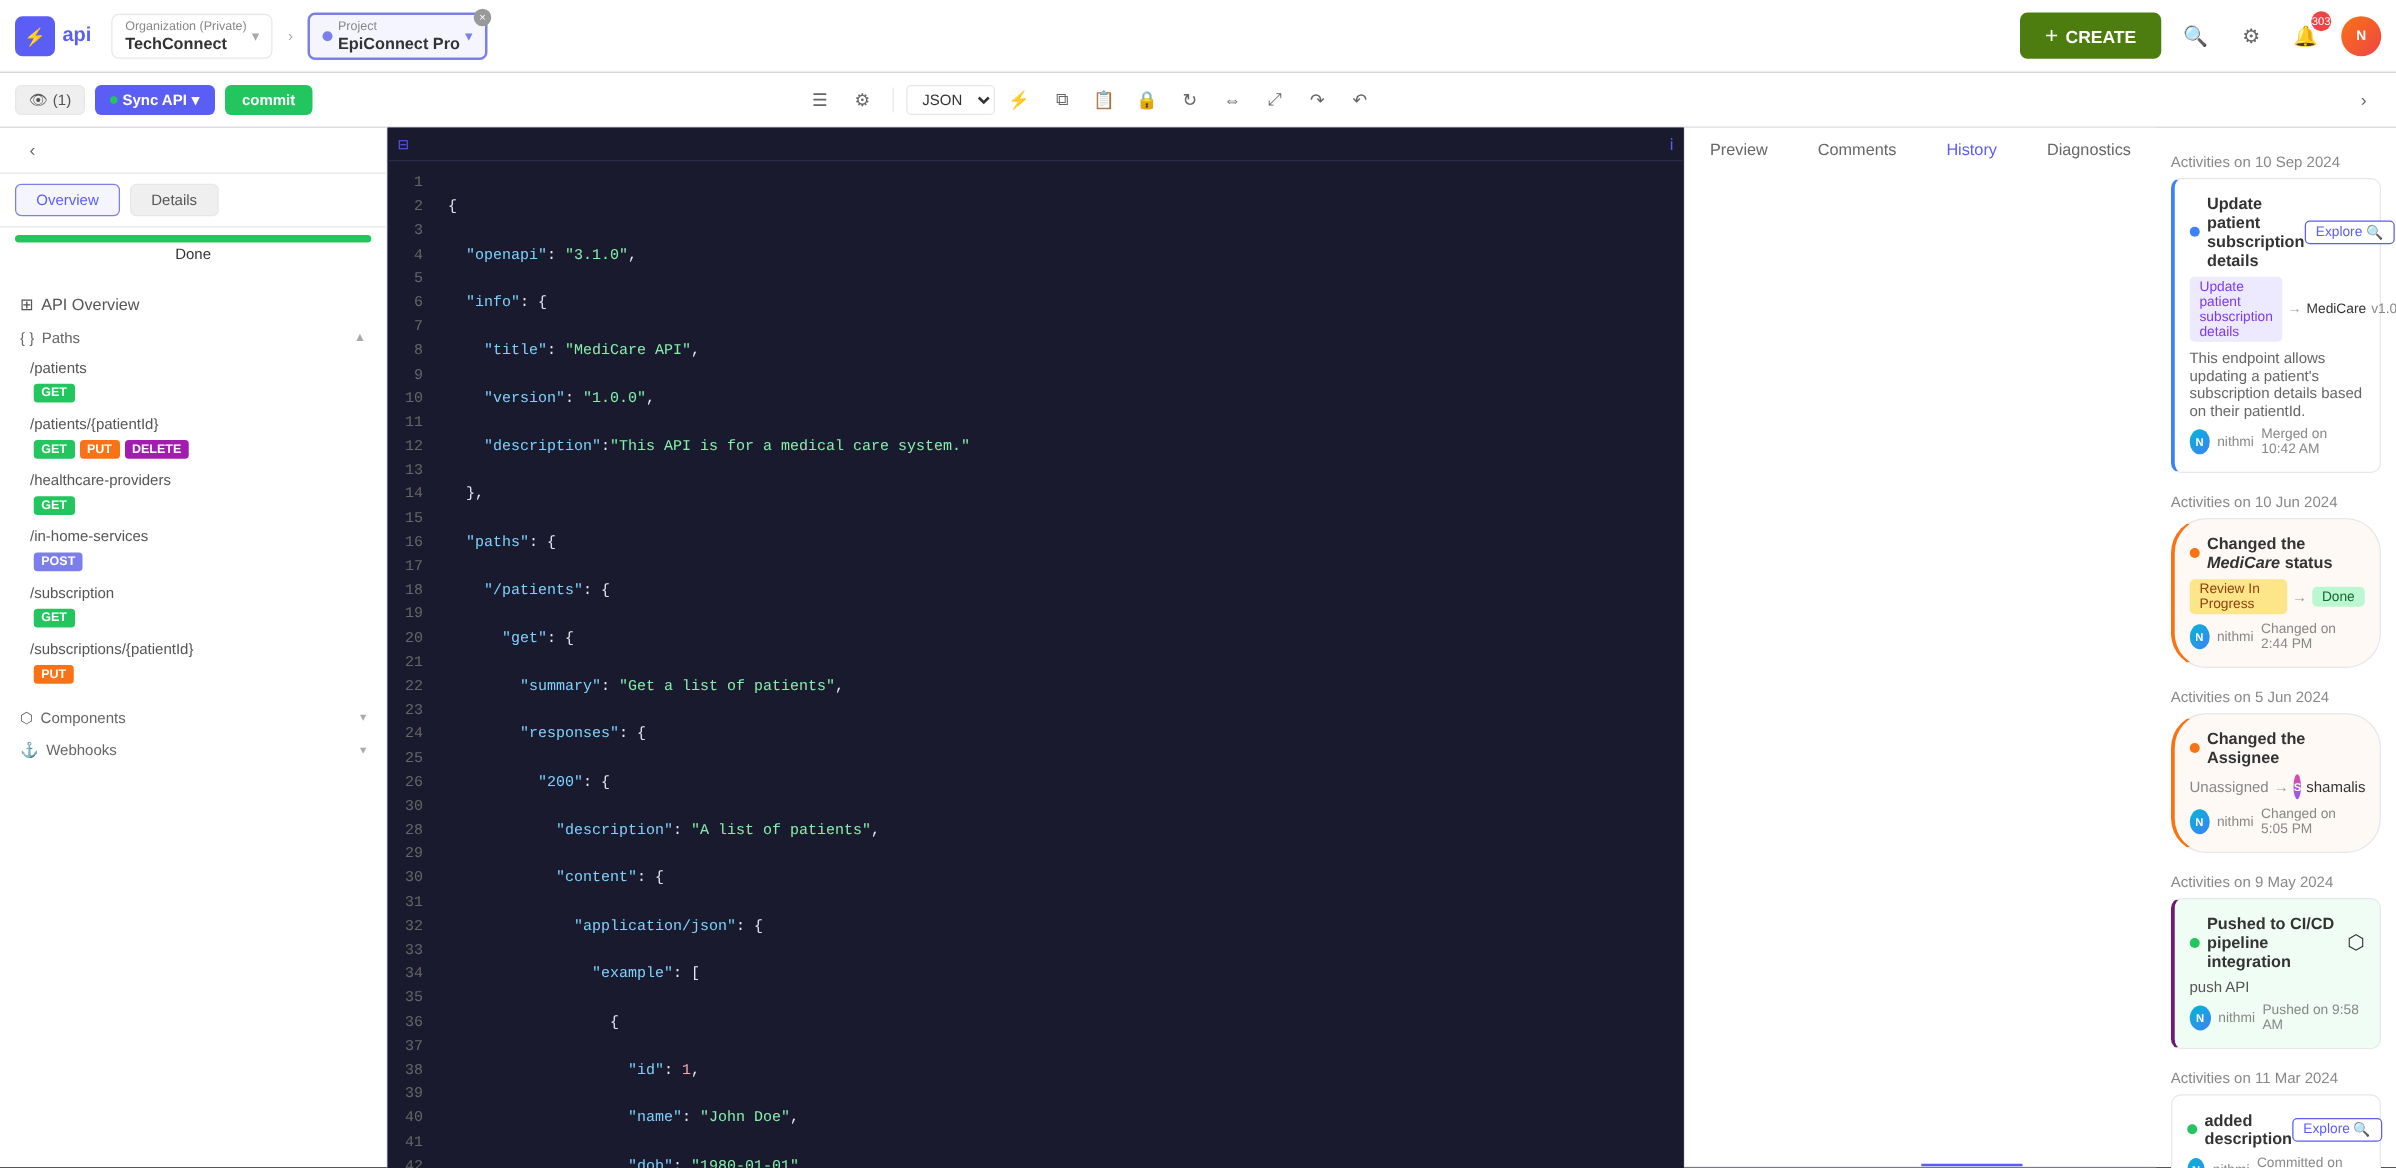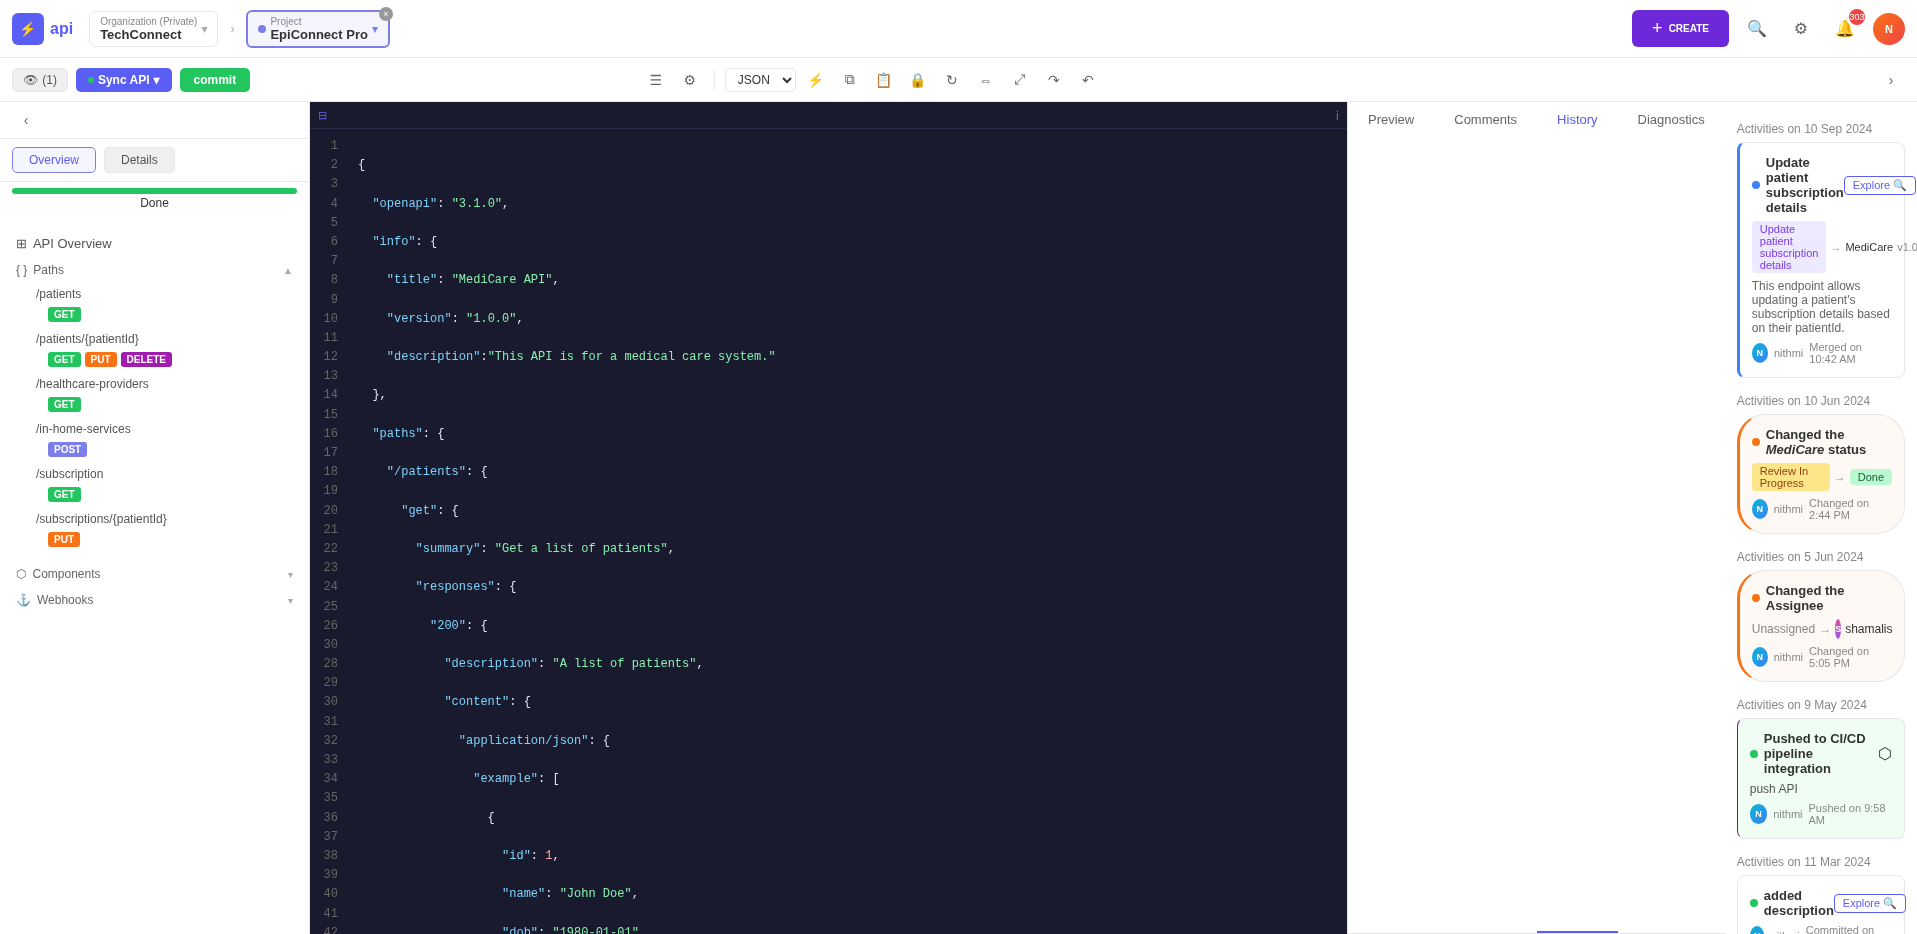--- a/index.html
+++ b/index.html
@@ -11,21 +11,21 @@
     .logo-icon { width: 32px; height: 32px; background: #5b5ef4; border-radius: 6px; display: flex; align-items: center; justify-content: center; color: white; font-size: 14px; font-weight: 900; }
     .org-selector { display: flex; align-items: center; gap: 4px; border: 1px solid #e5e7eb; border-radius: 6px; padding: 4px 10px; cursor: pointer; font-size: 12px; color: #555; }
     .org-label { font-size: 10px; color: #888; }
     .org-name { font-weight: 600; color: #333; font-size: 13px; }
     .chevron-right { color: #aaa; font-size: 12px; margin: 0 4px; }
     .project-selector { display: flex; align-items: center; gap: 4px; border: 2px solid #7c7fea; border-radius: 6px; padding: 4px 10px; cursor: pointer; font-size: 12px; color: #555; background: #f5f5ff; position: relative; }
     .project-close { position: absolute; top: -5px; right: -5px; width: 14px; height: 14px; background: #999; border-radius: 50%; color: white; font-size: 9px; display: flex; align-items: center; justify-content: center; cursor: pointer; }
     .project-dot { width: 8px; height: 8px; background: #7c7fea; border-radius: 50%; }
     .project-name { font-weight: 600; color: #333; font-size: 13px; }
     .topbar-right { margin-left: auto; display: flex; align-items: center; gap: 12px; }
-    .create-btn { background: #6d28d9; color: white; border: none; border-radius: 6px; padding: 8px 20px; font-size: 10px; font-weight: 600; cursor: pointer; display: flex; align-items: center; gap: 6px; }
+    .create-btn { background: #4d7c0f; color: white; border: none; border-radius: 6px; padding: 8px 20px; font-size: 14px; font-weight: 600; cursor: pointer; display: flex; align-items: center; gap: 6px; }
     .create-btn::before { content: '+'; font-size: 18px; font-weight: 400; }
     .icon-btn { width: 32px; height: 32px; display: flex; align-items: center; justify-content: center; cursor: pointer; color: #666; font-size: 16px; }
     .notification-badge { position: relative; }
     .badge { position: absolute; top: -4px; right: -4px; background: #ef4444; color: white; border-radius: 50%; width: 16px; height: 16px; font-size: 9px; display: flex; align-items: center; justify-content: center; }
     .avatar { width: 32px; height: 32px; border-radius: 50%; background: linear-gradient(135deg, #f97316, #ef4444); display: flex; align-items: center; justify-content: center; color: white; font-size: 11px; font-weight: 600; }
 
     
     .toolbar2 { background: #fff; height: 44px; display: flex; align-items: center; padding: 0 12px; gap: 8px; border-bottom: 1px solid #e5e7eb; }
     .eye-btn { display: flex; align-items: center; gap: 4px; border: 1px solid #e5e7eb; border-radius: 5px; padding: 4px 10px; font-size: 12px; cursor: pointer; color: #555; }
     .sync-btn { background: #5b5ef4; color: white; border: none; border-radius: 5px; padding: 5px 12px; font-size: 12px; font-weight: 600; cursor: pointer; display: flex; align-items: center; gap: 4px; }
@@ -46,44 +46,44 @@
     .done-progress { background: #22c55e; height: 6px; border-radius: 3px; width: 100%; }
     .done-label { text-align: center; font-size: 12px; color: #333; padding: 2px 0 6px; font-weight: 500; }
     .sidebar-nav { overflow-y: auto; flex: 1; padding: 8px 0; }
     .nav-item { padding: 6px 16px; cursor: pointer; color: #555; font-size: 13px; display: flex; align-items: center; gap: 6px; }
     .nav-section { padding: 6px 16px; font-size: 12px; color: #666; display: flex; align-items: center; justify-content: space-between; cursor: pointer; }
     .method-badge { font-size: 10px; font-weight: 700; padding: 2px 6px; border-radius: 3px; color: white; }
     .get { background: #22c55e; }
     .put { background: #f97316; }
     .delete { background: #a21caf; }
     .post { background: #7c7fea; }
-    .path-row { padding: 4px 16px 4px 36px; display: flex; align-items: flex-start; gap: 6px; cursor: pointer; }
+    .path-row { padding: 4px 16px 4px 24px; display: flex; align-items: flex-start; gap: 6px; cursor: pointer; }
     .path-text { font-size: 12px; color: #555; }
-    .methods-row { padding: 2px 24px 6px 48px; display: flex; gap: 4px; }
+    .methods-row { padding: 2px 24px 6px 27px; display: flex; gap: 4px; }
 
     
     .editor-area { flex: 1; background: #1a1a2e; display: flex; flex-direction: column; overflow: hidden; position: relative; }
     .editor-scroll { overflow-y: auto; flex: 1; }
     .code-block { display: flex; font-family: 'Courier New', monospace; font-size: 12px; line-height: 1.6; }
     .line-numbers { padding: 8px 0; color: #666; text-align: right; min-width: 36px; user-select: none; }
     .line-numbers div { padding: 0 8px; }
     .code-content { padding: 8px 0; flex: 1; color: #e0e0e0; white-space: pre; }
     .code-line { padding: 0 12px; }
 
     
     .right-panel { width: 570px; background: #ffffff; border-left: 1px solid #e5e7eb; display: flex; flex-direction: row; overflow: hidden; }
     .right-tabs { display: flex; background: #fff; border-bottom: 1px solid #e5e7eb; }
     .right-tab { padding: 10px 20px; font-size: 13px; cursor: pointer; color: #666; border-bottom: 2px solid transparent; }
     .right-tab.active { color: #5b5ef4; border-bottom-color: #5b5ef4; font-weight: 500; }
     .right-content { flex: 1; overflow-y: auto; padding: 12px; }
     .activity-date { font-size: 12px; color: #888; padding: 8px 0 6px; font-weight: 500; }
     .activity-card { background: white; border: 1px solid #e5e7eb; border-radius: 8px; padding: 12px; margin-bottom: 8px; }
     .activity-card.blue { border-left: 3px solid #3b82f6; }
     .activity-card.orange { border-left: 3px solid #f97316; background: #fff9f5; border-radius: 28px; }
-    .activity-card.green { border-left: 1px solid #701a75; background: #f0fdf4; }
+    .activity-card.green { border-left: 3px solid #701a75; background: #f0fdf4; }
     .activity-header { display: flex; align-items: center; justify-content: space-between; margin-bottom: 6px; }
     .activity-title { font-size: 13px; font-weight: 600; color: #333; display: flex; align-items: center; gap: 6px; }
     .activity-dot { width: 8px; height: 8px; border-radius: 50%; flex-shrink: 0; }
     .dot-blue { background: #3b82f6; }
     .dot-orange { background: #f97316; }
     .dot-green { background: #22c55e; }
     .activity-actions { display: flex; align-items: center; gap: 6px; }
     .explore-btn { font-size: 11px; color: #5b5ef4; border: 1px solid #5b5ef4; border-radius: 4px; padding: 2px 8px; cursor: pointer; display: flex; align-items: center; gap: 3px; background: white; }
     .ecp-btn { font-size: 11px; color: #5b5ef4; border: 1px solid #e5e7eb; border-radius: 4px; padding: 2px 8px; cursor: pointer; display: flex; align-items: center; gap: 3px; background: white; }
     .more-btn { color: #999; cursor: pointer; font-size: 16px; }

